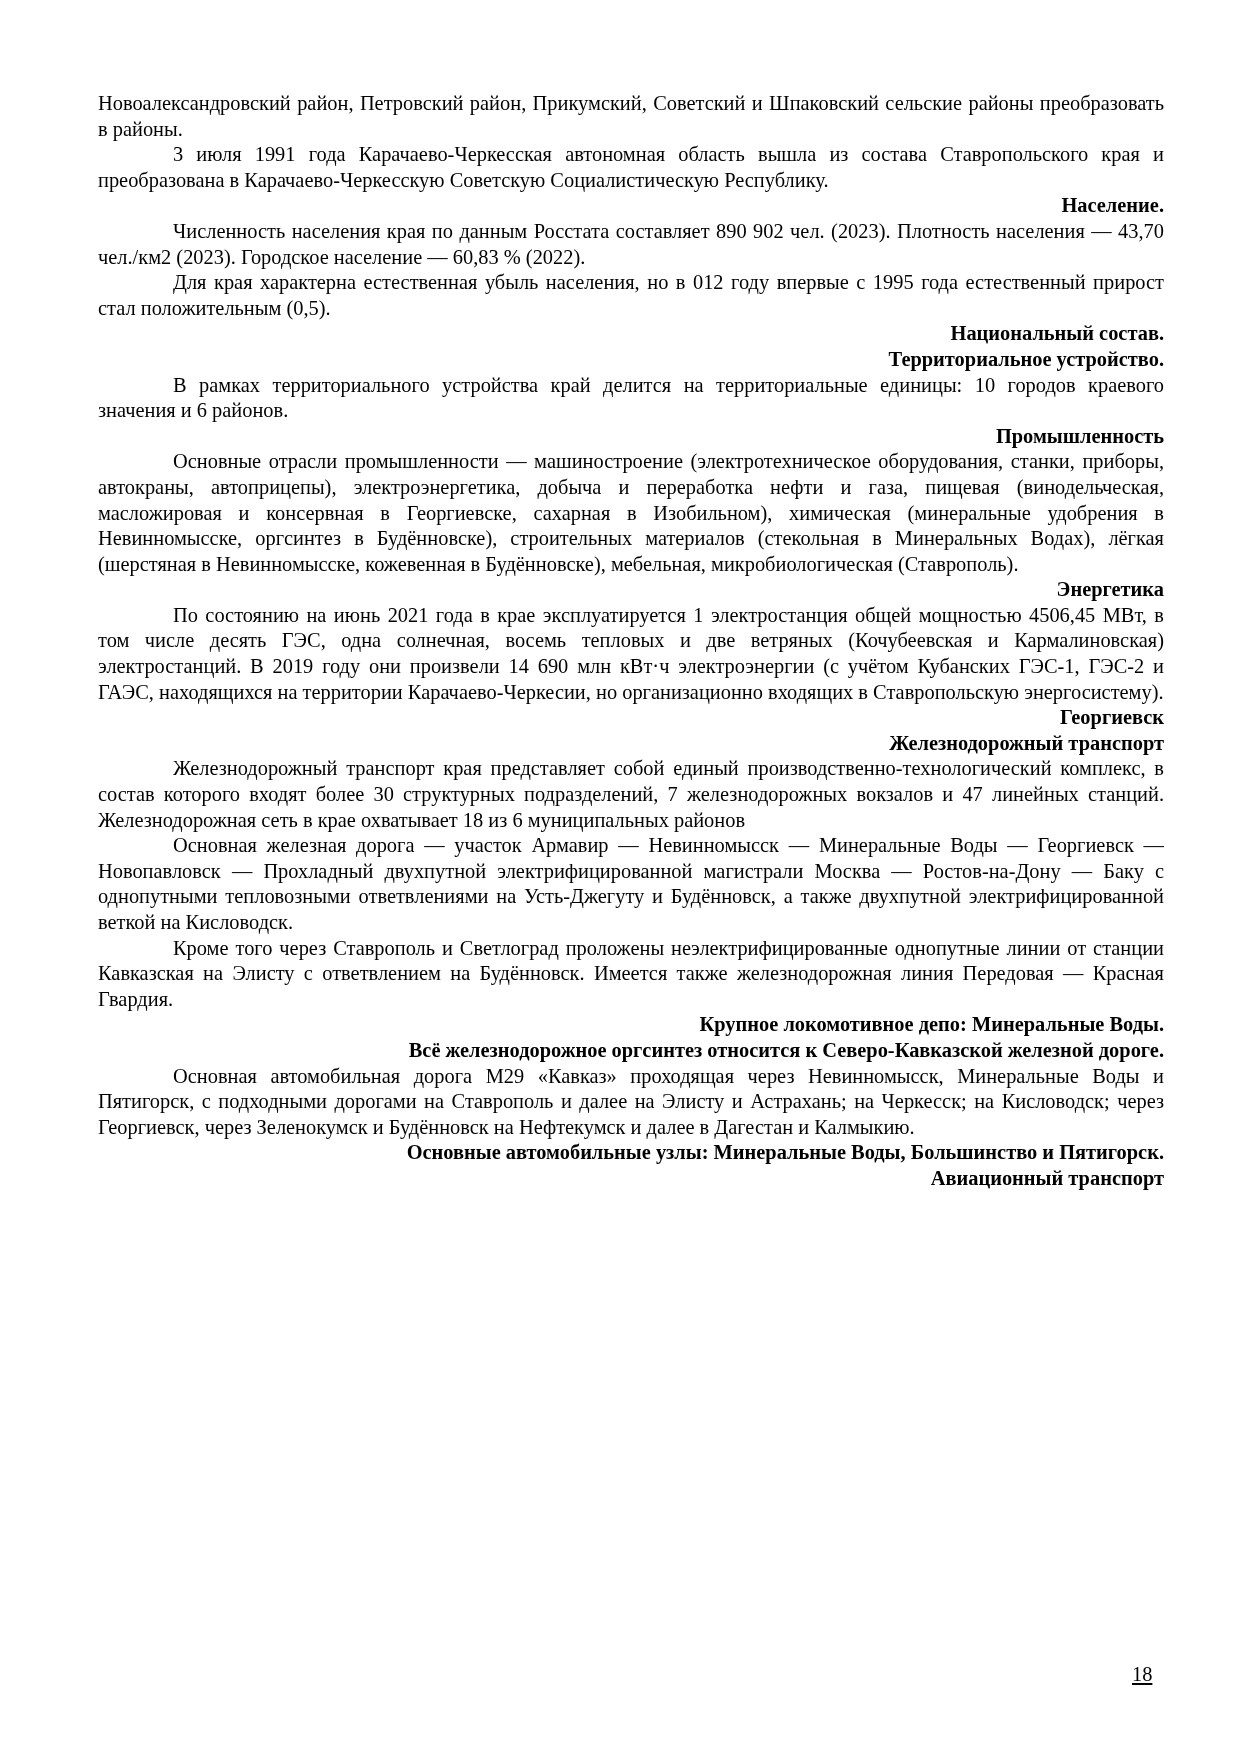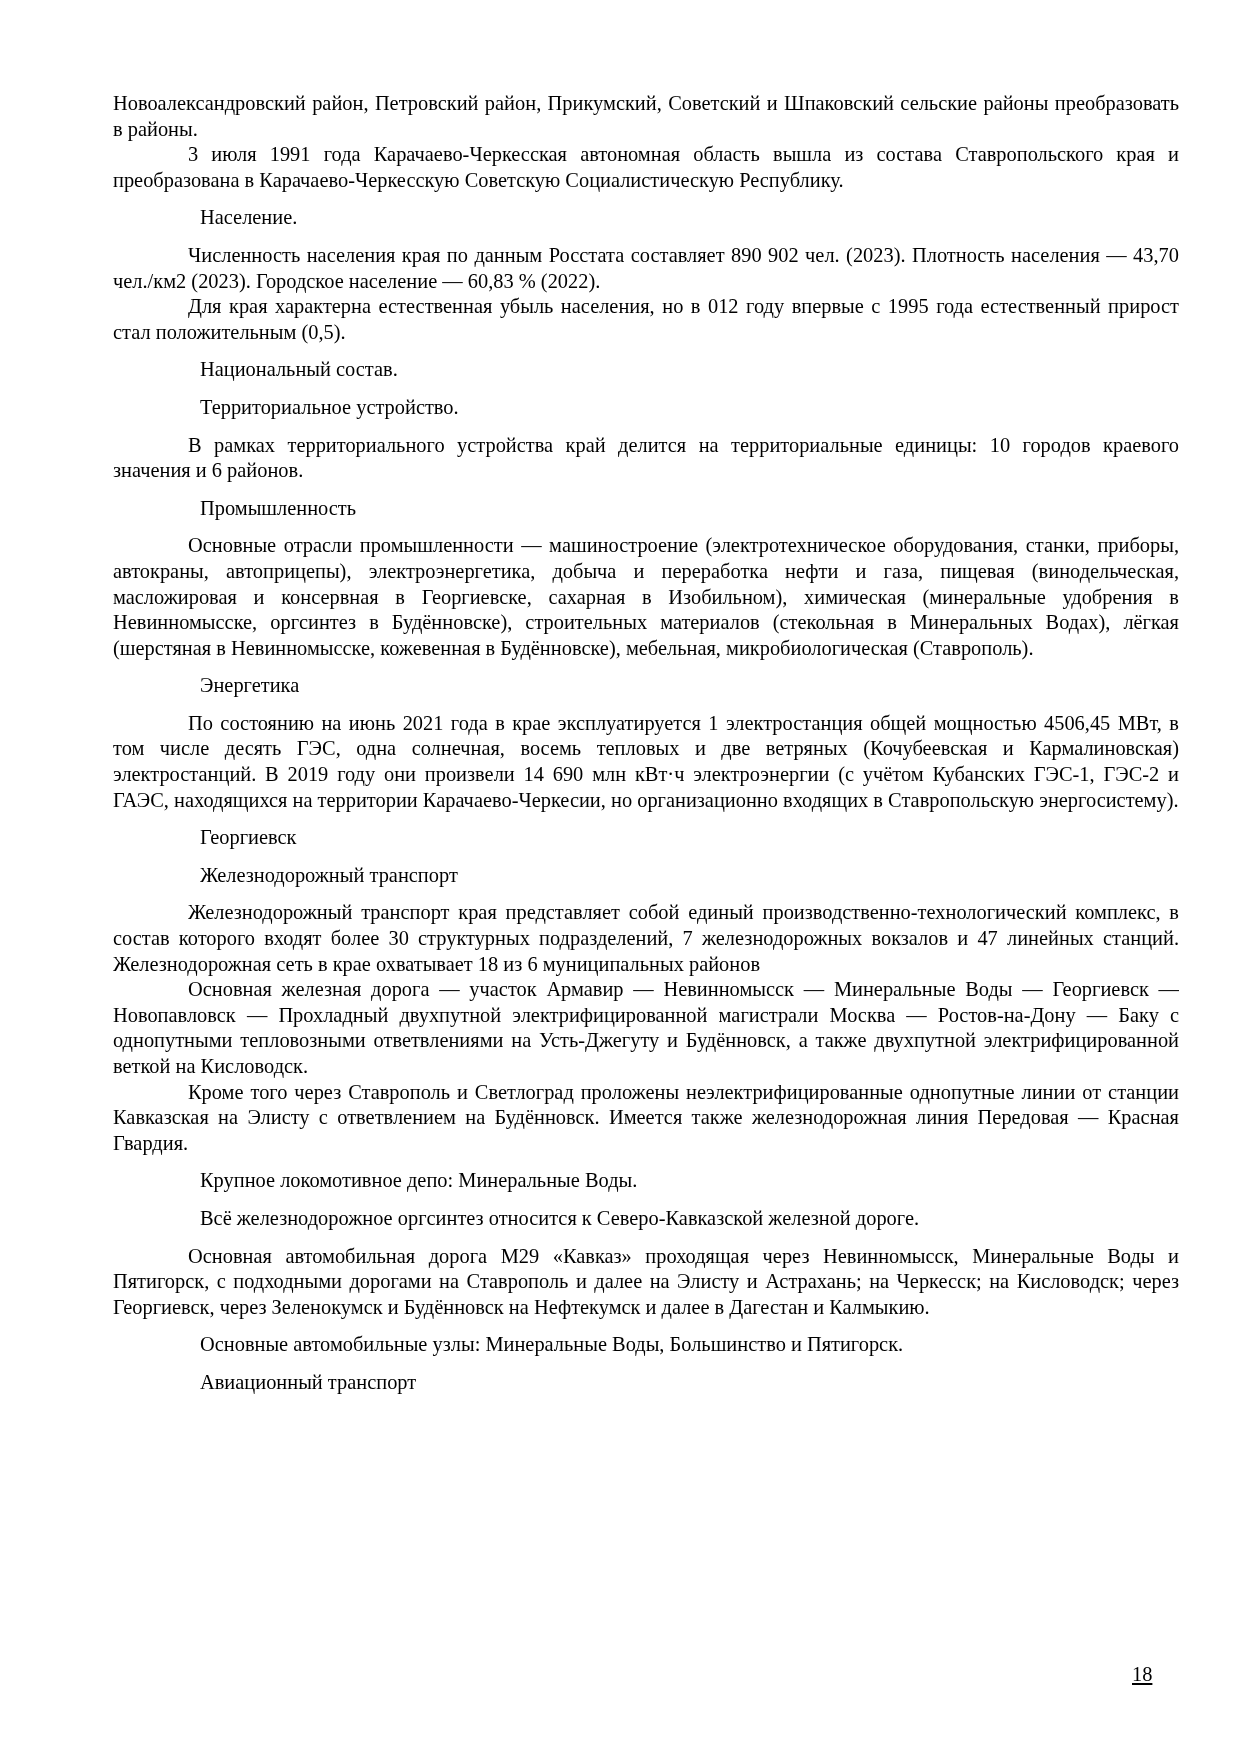--- a/index.html
+++ b/index.html
@@ -10,41 +10,42 @@
   body {
     width: 1241px;
     height: 1755px;
     position: relative;
     overflow: hidden;
     font-family: "Liberation Serif", "DejaVu Serif", serif;
     color: #000000;
   }
   .page {
     position: absolute;
-    left: 113px;
+    left: 98px;
     top: 91px;
     width: 1066px;
   }
   .para {
     margin: 0;
     font-size: 20.4px;
     line-height: 25.6px;
     text-align: justify;
     text-indent: 75px;
     hyphens: manual;
   }
   .para.first {
     text-indent: 0;
   }
   .heading {
-    margin: 12px;
+    margin: 0;
     font-size: 20.4px;
     line-height: 25.6px;
     text-indent: 75px;
-    text-align: left;
+    text-align: right;
+    font-weight: bold;
   }
   .page-number {
     position: absolute;
     left: 1132px;
     top: 1662px;
     font-size: 20.4px;
     line-height: 25px;
     text-decoration: underline;
   }
 </style>

